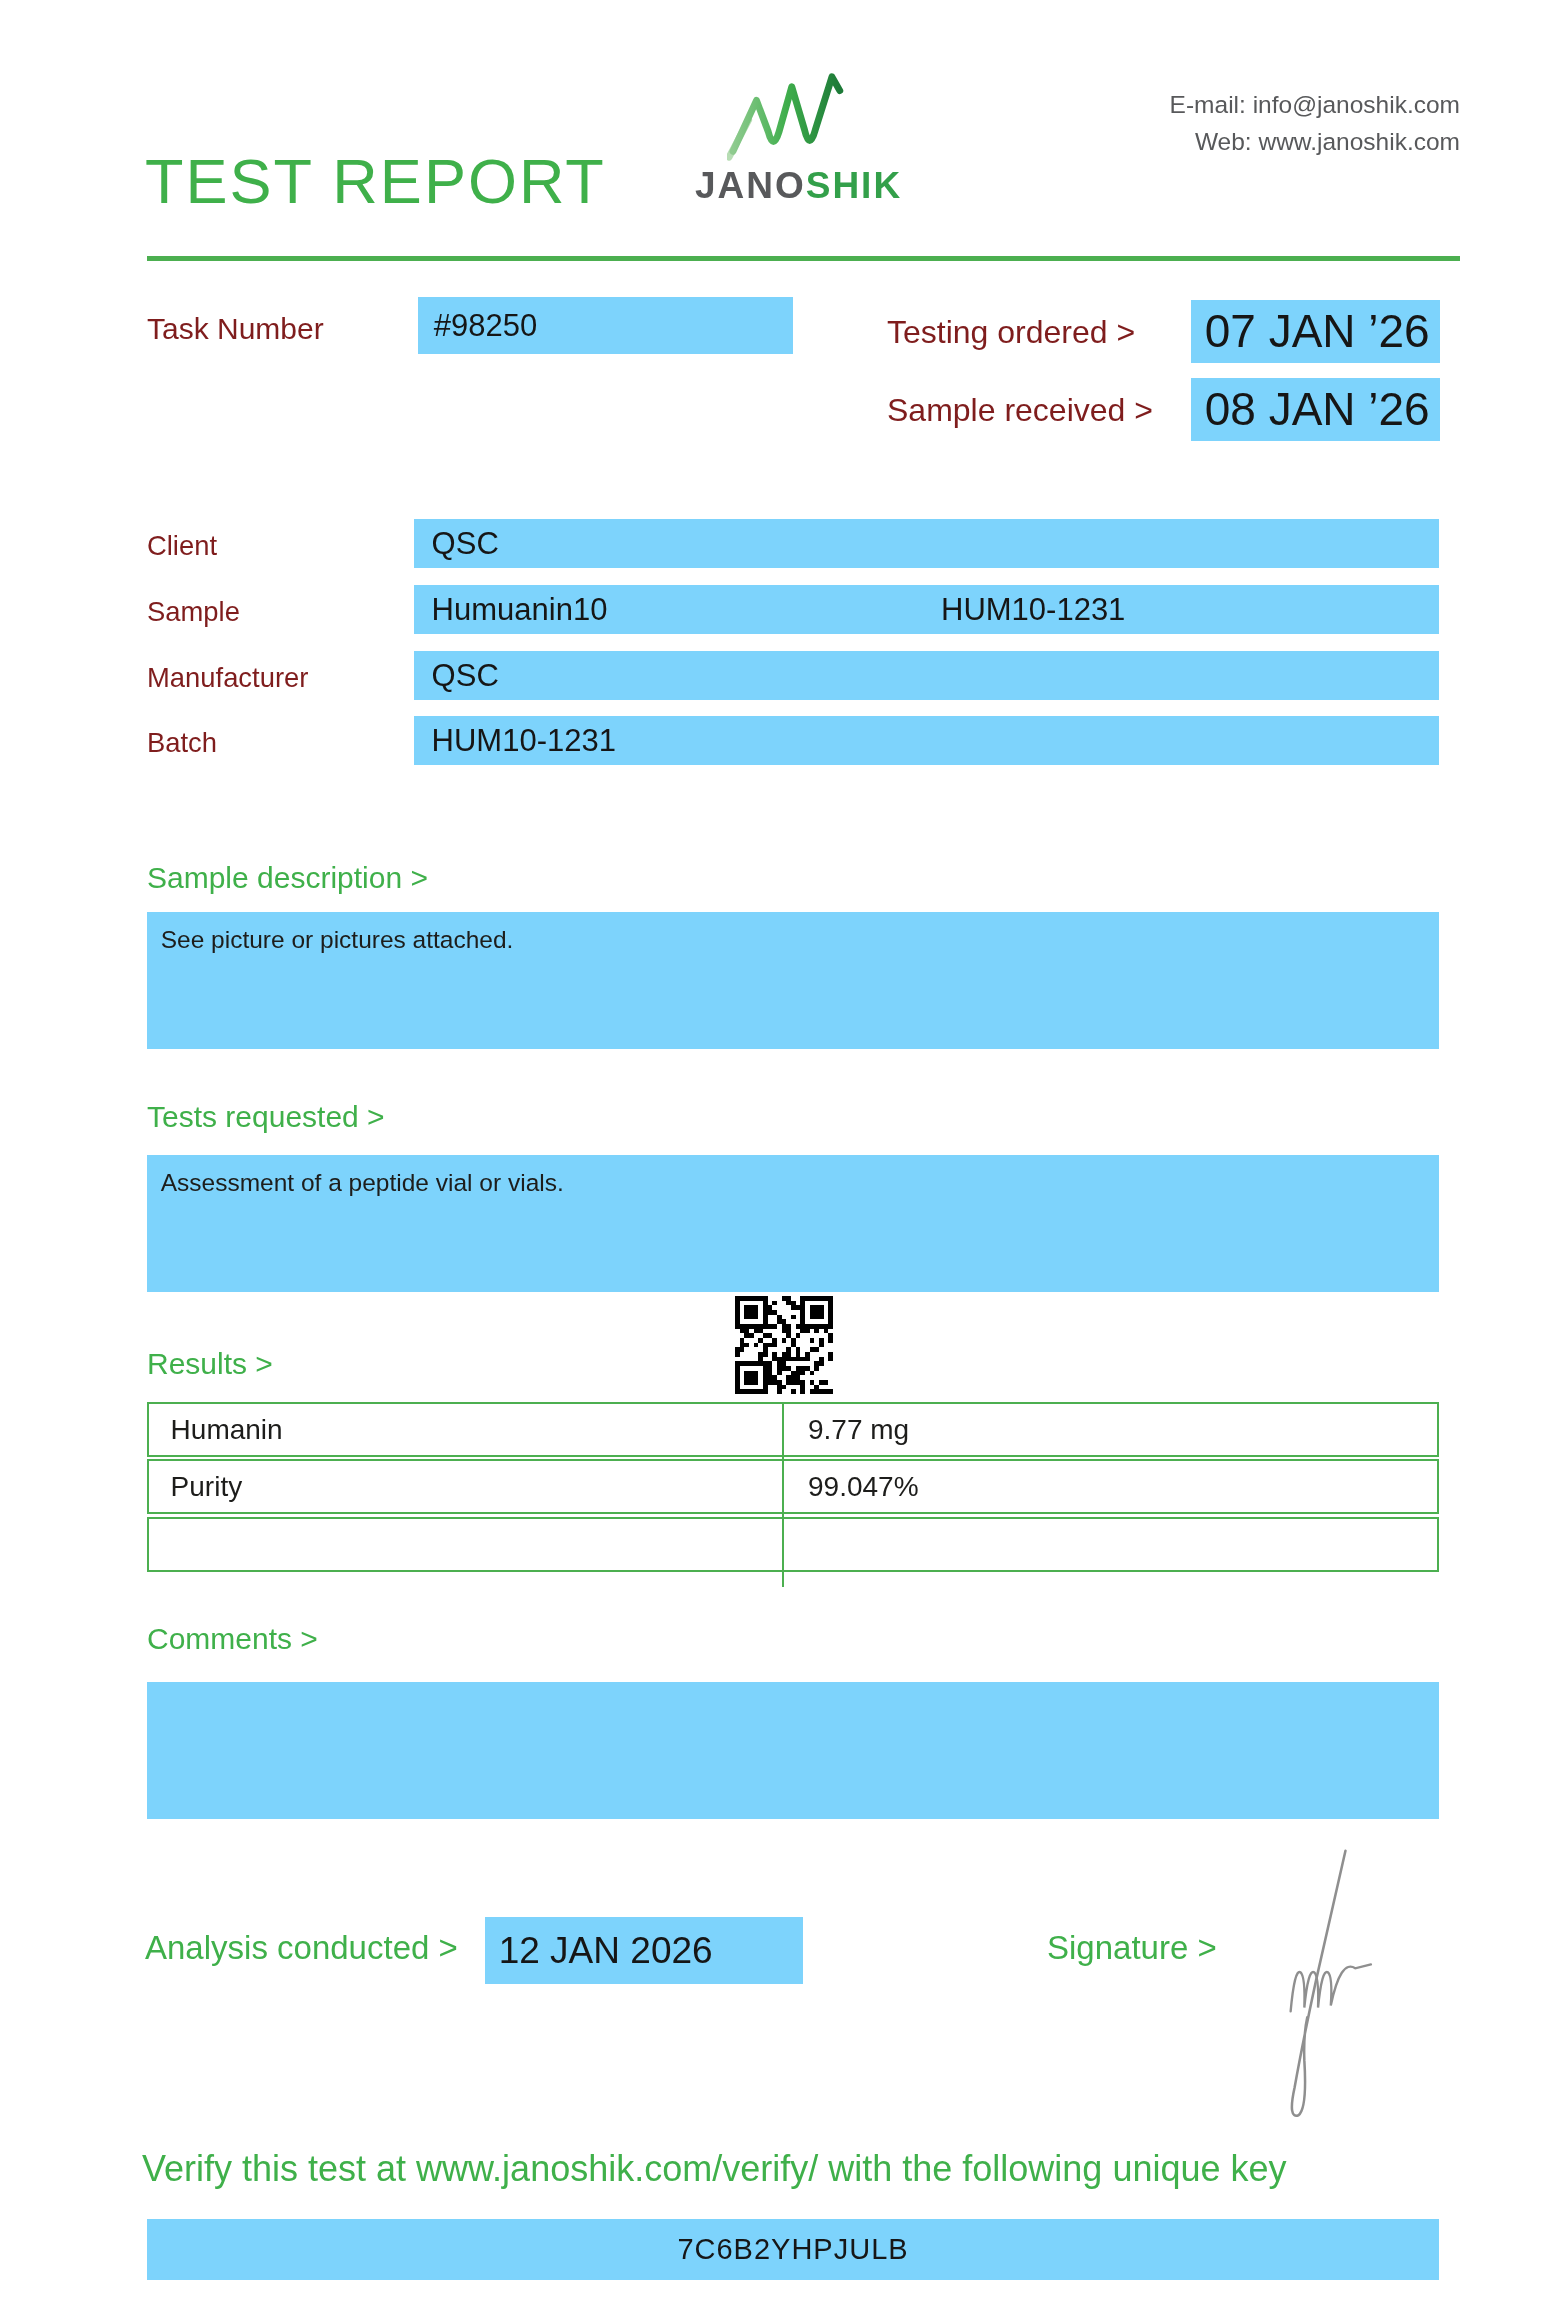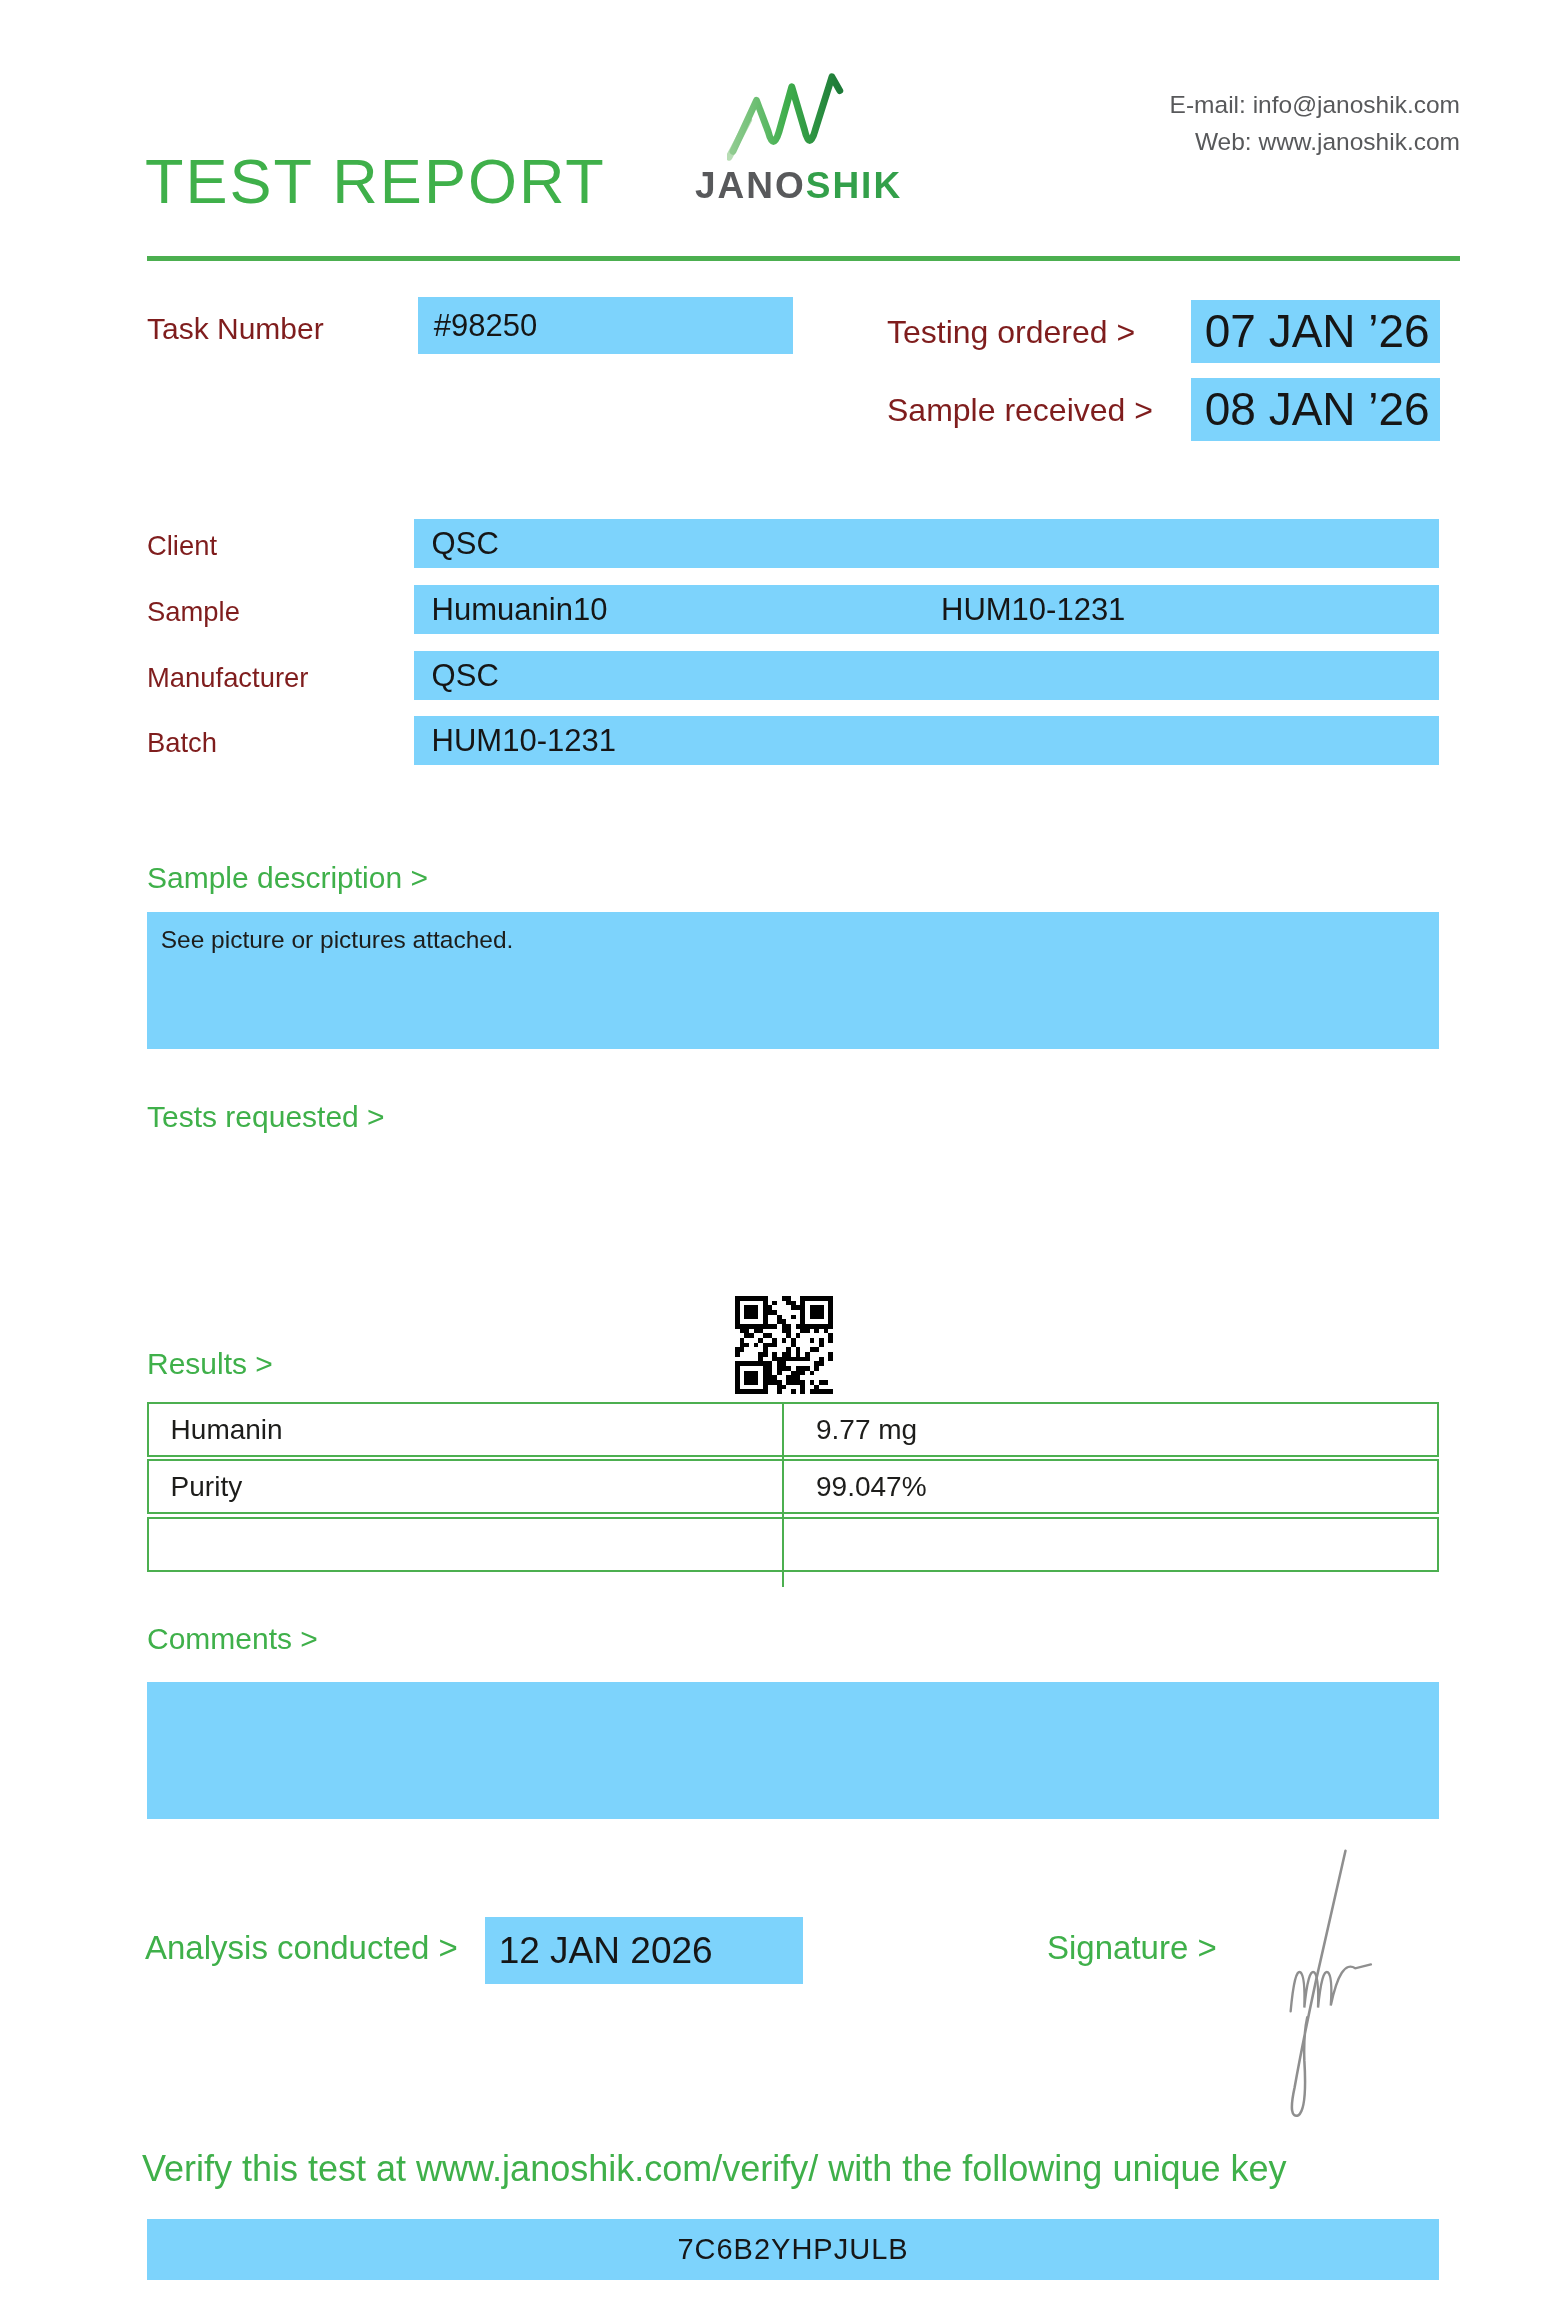--- a/index.html
+++ b/index.html
@@ -23,21 +23,21 @@
   .date-lbl{left:887px;width:294px;font-size:32px;}
   .date-box{width:235px;height:63px;line-height:63px;padding-left:13.7px;font-size:46px;}
   .info-box{left:414px;width:1025px;height:49px;line-height:49px;}
   .info-v1{padding-left:17.6px;display:inline-block;}
   .info-v2{position:absolute;left:527px;top:0;}
   .bodybox{left:147px;width:1292px;height:137px;}
   .bodytext{padding:13.7px 0 0 13.7px;font-size:24.5px;color:#1d1d1b;}
   
   .res-row{position:absolute;left:147px;width:1288px;height:51px;border:2px solid #4caf50;background:#fff;}
   .res-cell-l{position:absolute;left:0;top:0;width:633px;height:51px;line-height:51px;padding-left:21.6px;font-size:28px;}
-  .res-cell-r{position:absolute;left:633px;top:0;right:0;height:68px;line-height:51px;padding-left:32px;
+  .res-cell-r{position:absolute;left:633px;top:0;right:0;height:68px;line-height:51px;padding-left:24px;
               border-left:2px solid #4caf50;font-size:28px;}
   
   .qr{left:735px;top:1296px;width:98px;height:98px;display:grid;
       grid-template-columns:repeat(21,1fr);grid-template-rows:repeat(21,1fr);}
   .qr div.b{background:#000;}
   
   .analysis-box{left:485px;top:1917px;width:304px;height:67px;line-height:67px;padding-left:13.7px;font-size:37px;}
   .verify{left:142px;top:2148px;width:1304px;font-size:36px;color:#3fb04a;white-space:nowrap;}
   .keybox{left:147px;top:2219px;width:1292px;height:61px;line-height:61px;text-align:center;
           font-size:29px;letter-spacing:1px;color:#161616;}
@@ -102,20 +102,23 @@
   <div class="abs graybox info-box val" style="top:716px;">
     <span class="info-v1">HUM10-1231</span>
   </div>
 
   <div class="abs hdr-lbl" style="left:147px;top:861px;">Sample description &gt;</div>
   <div class="abs graybox bodybox" style="top:912px;">
     <div class="bodytext">See picture or pictures attached.</div>
   </div>
 
   <div class="abs hdr-lbl" style="left:147px;top:1100px;">Tests requested &gt;</div>
+  <div class="abs graybox bodybox" style="top:1155px;">
+    <div class="bodytext">Assessment of a peptide vial or vials.</div>
+  </div>
 
   <div class="abs qr">
       <div class="b"></div>
       <div class="b"></div>
       <div class="b"></div>
       <div class="b"></div>
       <div class="b"></div>
       <div class="b"></div>
       <div class="b"></div>
       <div></div>

